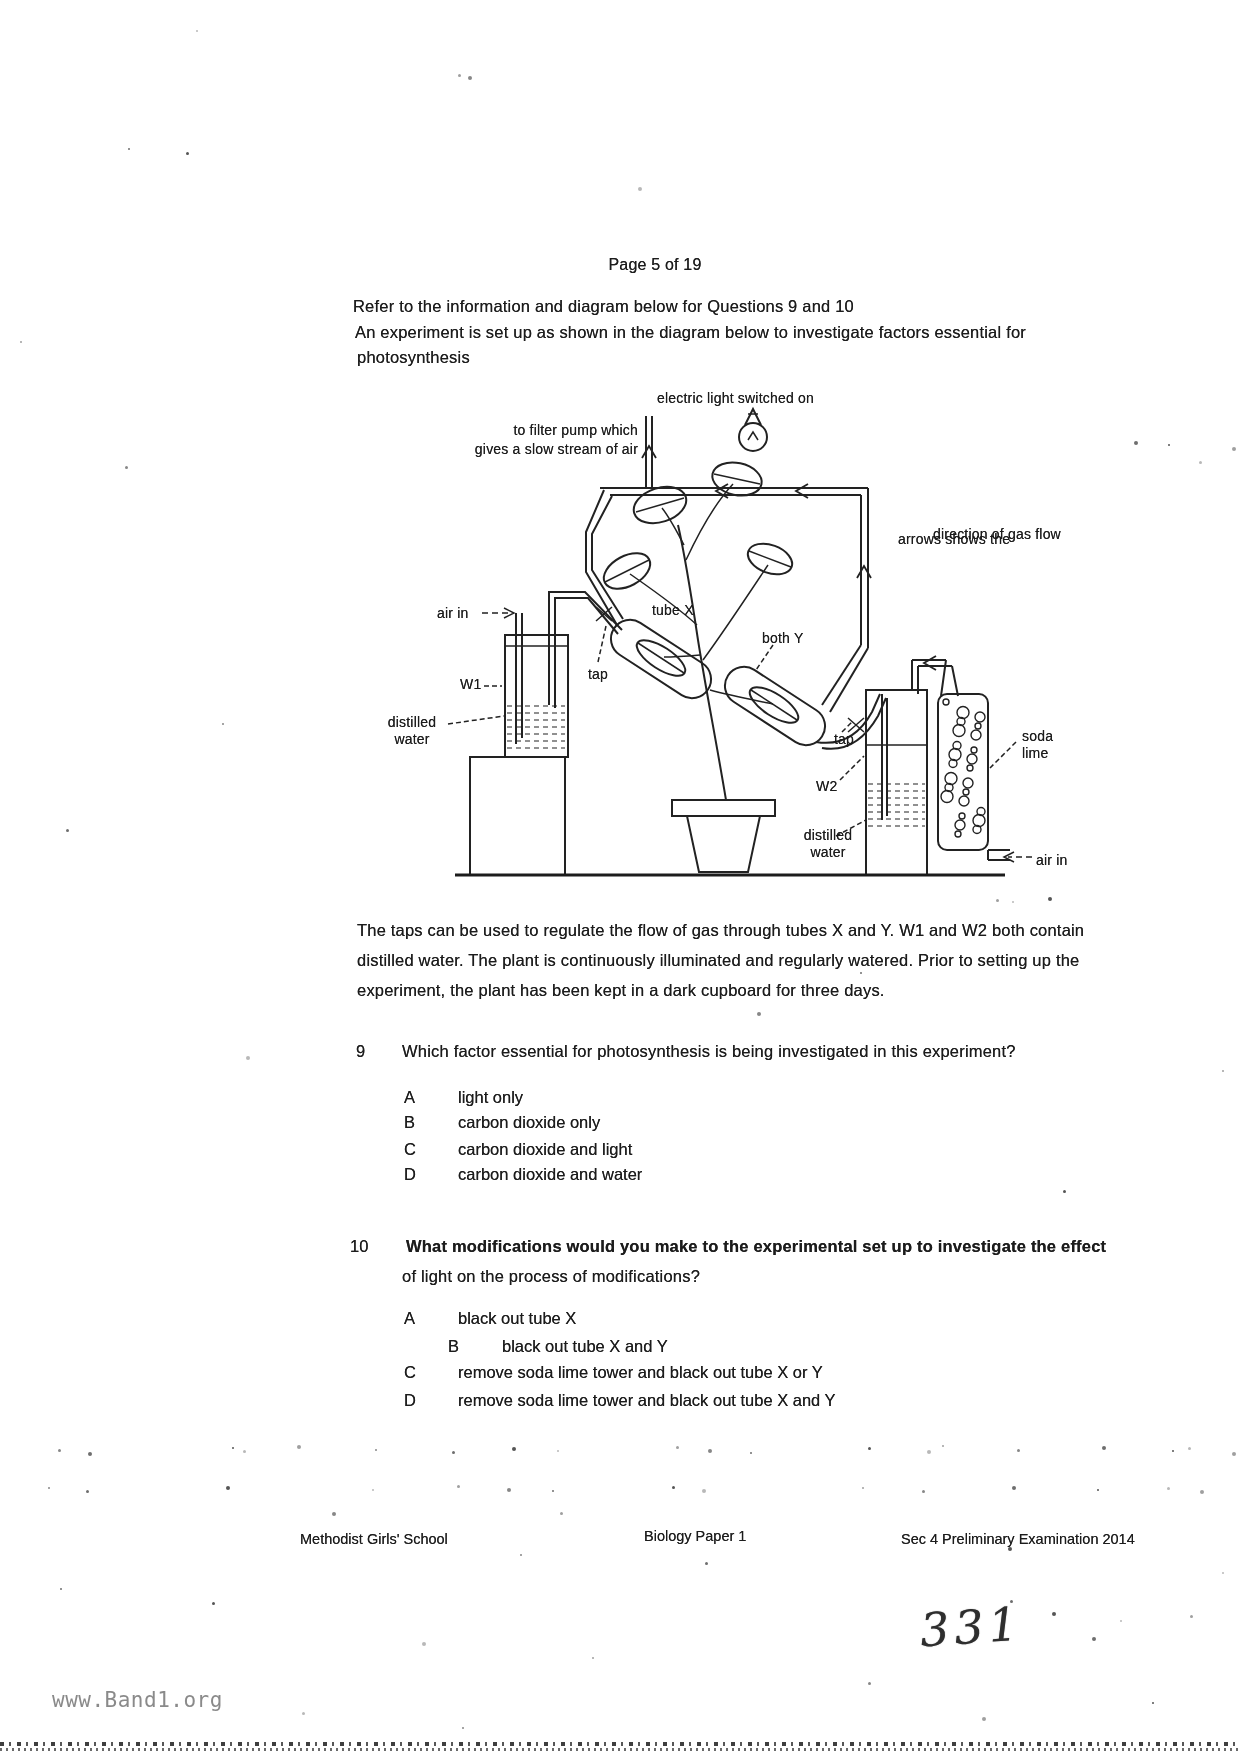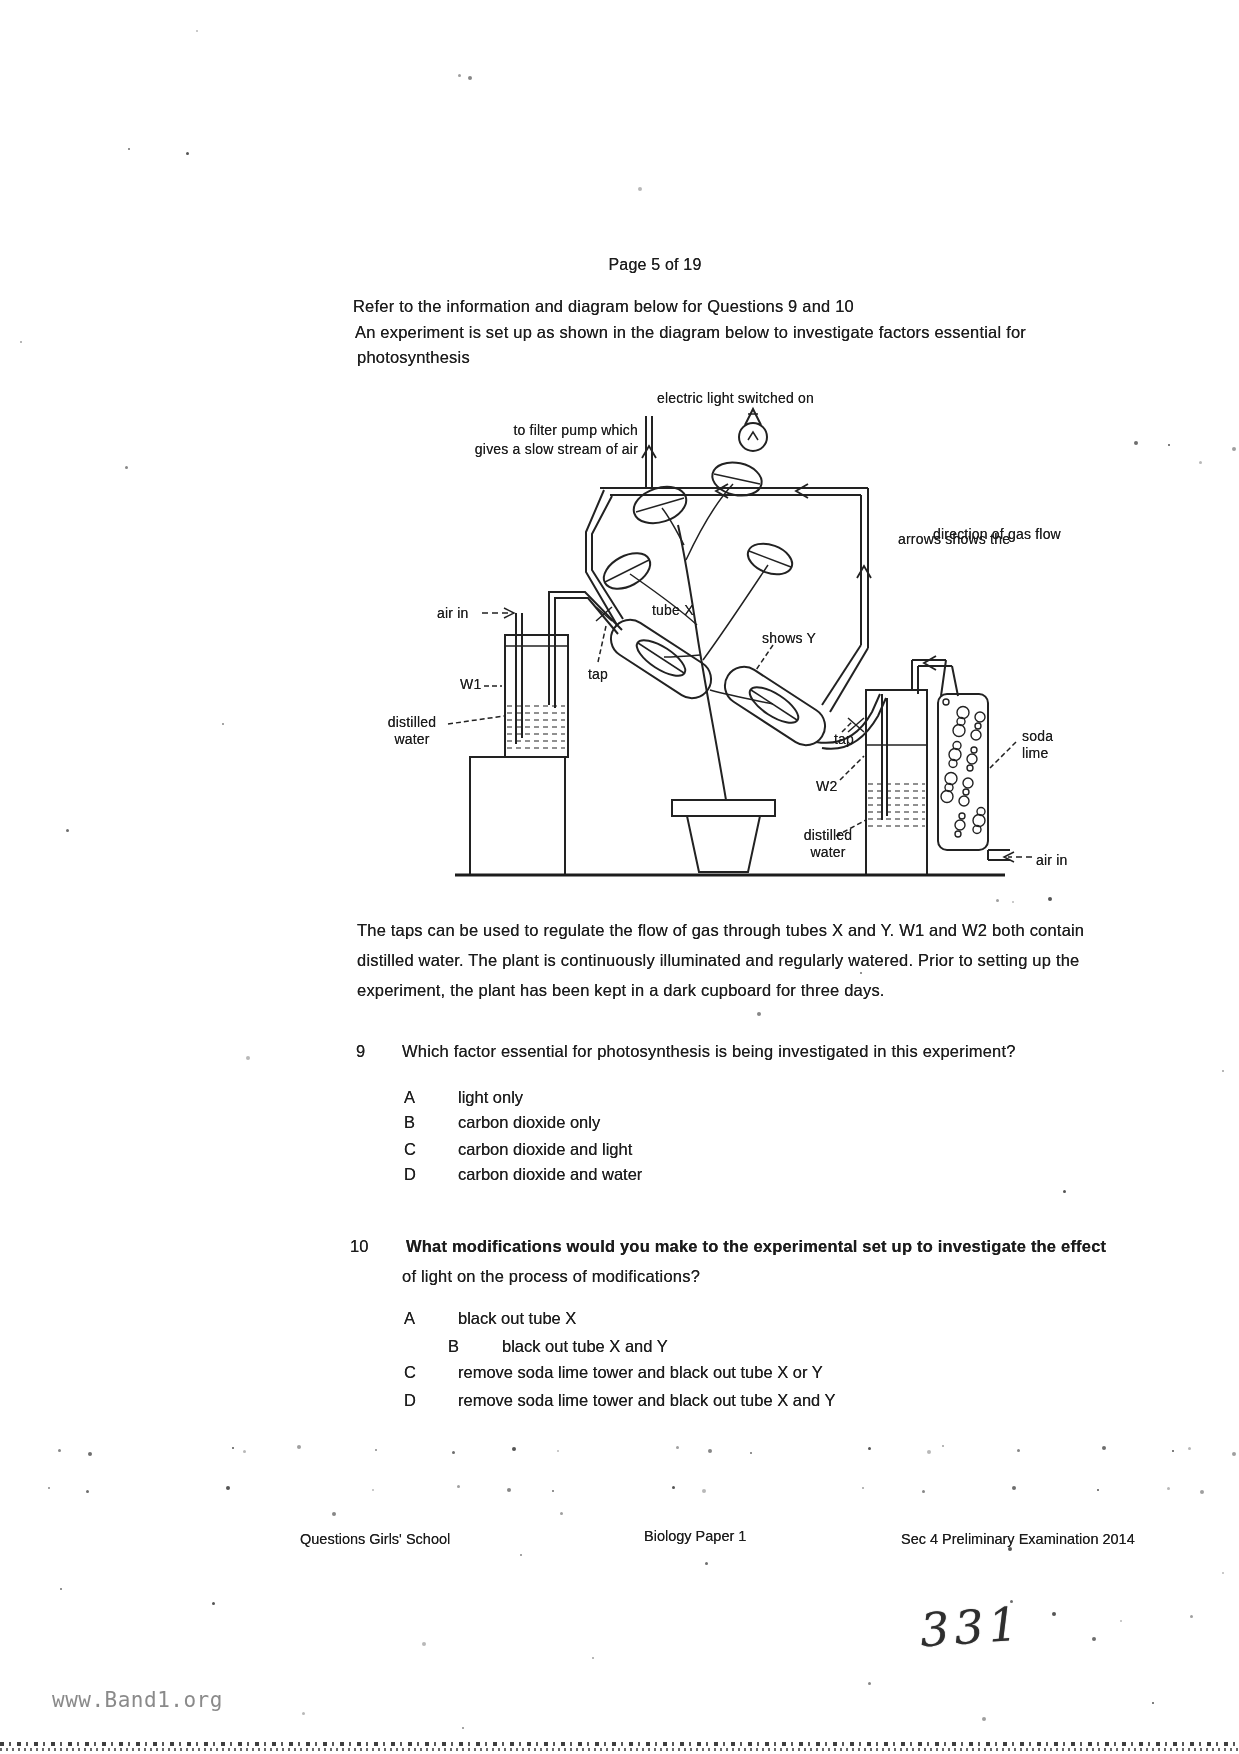--- a/index.html
+++ b/index.html
@@ -213,21 +213,21 @@
     </g>
   </svg>
 
   <div class="dlabel" style="left:657px;top:390px;">electric light switched on</div>
   <div class="dlabel" style="left:428px;top:422px;width:210px;text-align:right;">to filter pump which</div>
   <div class="dlabel" style="left:420px;top:441px;width:218px;text-align:right;">gives a slow stream of air</div>
   <div class="dlabel" style="left:898px;top:531px;">arrows shows the</div>
   <div class="dlabel" style="left:898px;top:526px;margin-left:35px;">direction of gas flow</div>
   <div class="dlabel" style="left:437px;top:605px;">air in</div>
   <div class="dlabel" style="left:652px;top:602px;">tube X</div>
-  <div class="dlabel" style="left:762px;top:630px;">shows Y</div>
+  <div class="dlabel" style="left:762px;top:630px;">both Y</div>
   <div class="dlabel" style="left:460px;top:676px;">W1</div>
   <div class="dlabel" style="left:588px;top:666px;">tap</div>
   <div class="dlabel wrap center" style="left:380px;top:714px;width:64px;">
     <span>distilled</span><br>
     <span>water</span>
   </div>
   <div class="dlabel" style="left:834px;top:731px;">tap</div>
   <div class="dlabel" style="left:816px;top:778px;">W2</div>
   <div class="dlabel" style="left:1022px;top:728px;">
     <span>soda</span><br>
@@ -267,21 +267,21 @@
   <div class="opt" style="top:1337px;margin-left:44px;">
     <span class="opt-letter">B</span><span>black out tube X and Y</span>
   </div>
   <div class="opt" style="top:1363px;">
     <span class="opt-letter">C</span><span>remove soda lime tower and black out tube X or Y</span>
   </div>
   <div class="opt" style="top:1391px;">
     <span class="opt-letter">D</span><span>remove soda lime tower and black out tube X and Y</span>
   </div>
 
-  <div class="t footer-text" style="left:300px;top:1531px;">Questions Girls' School</div>
+  <div class="t footer-text" style="left:300px;top:1531px;">Methodist Girls' School</div>
   <div class="t footer-text" style="left:644px;top:1528px;">Biology Paper 1</div>
   <div class="t footer-text" style="left:901px;top:1531px;">Sec 4 Preliminary Examination 2014</div>
 
   <div class="t handwritten" style="left:920px;top:1600px;">331</div>
 
   <div class="t watermark" style="left:52px;top:1688px;">www.Band1.org</div>
 
   <div class="band band1"></div>
   <div class="band band2"></div>
 <div class="speck" style="left: 196px; top: 30px; width: 2px; height: 2px; opacity: 0.35;"></div>

